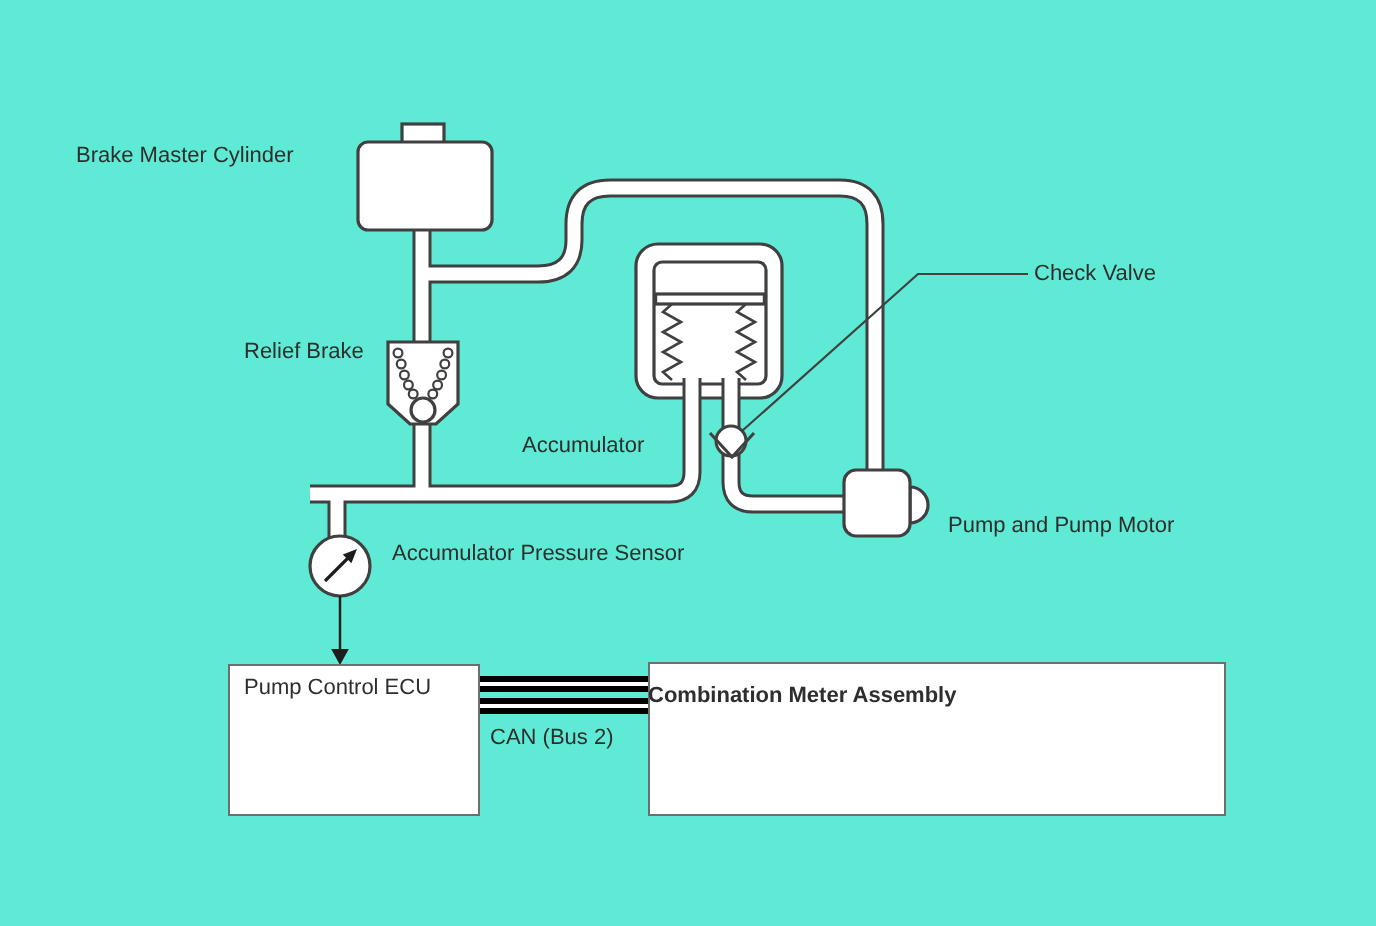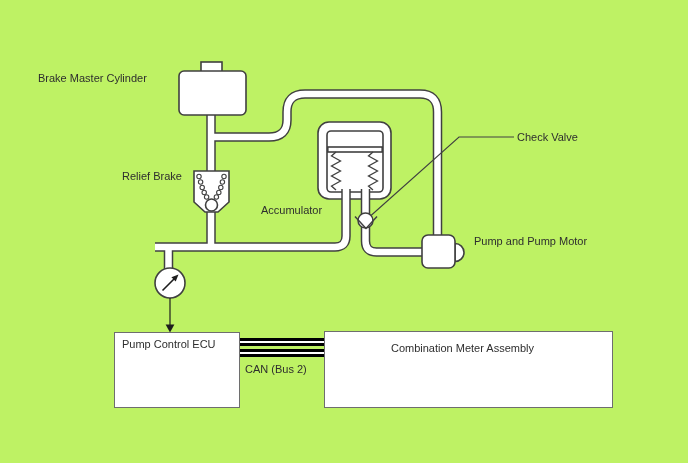--- a/index.html
+++ b/index.html
@@ -1,32 +1,32 @@
 <!DOCTYPE html>
 <html><head>
 <meta charset="utf-8">
 <style>
   html,body{margin:0;padding:0;background:#ffffff;}
   #stage{
-    position:relative;width:688px;height:463px;background:#bef264;
+    position:relative;width:688px;height:463px;background:#5eead4;
     font-family:"Liberation Sans", sans-serif;color:#2e2e2e;overflow:hidden;
   }
   #pipework{position:absolute;left:0;top:0;}
   .lbl{position:absolute;font-size:11px;line-height:14px;color:#2e2e2e;white-space:nowrap;}
   .box{position:absolute;border:1px solid #6e6e6e;background:#ffffff;box-sizing:border-box;}
   #ecu-box{left:114px;top:332px;width:126px;height:76px;}
   #meter-box{left:324px;top:331px;width:289px;height:77px;}
   #ecu-label{left:122px;top:337px;}
-  #meter-label{left:324px;top:341px;width:277px;text-align:center;}
+  #meter-label{left:324px;top:341px;width:277px;text-align:left;font-weight:bold;}
   #can-label{left:245px;top:362px;}
   #reservoir-label{left:38px;top:71px;}
   #relief-label{left:122px;top:169px;}
-  #accumulator-label{left:261px;top:203px;}
+  #accumulator-label{left:261px;top:216px;}
   #checkvalve-label{left:517px;top:130px;text-align:center;}
-  #pump-label{left:474px;top:234px;}
+  #pump-label{left:474px;top:256px;}
   #sensor-label{left:196px;top:270px;}
   .can-pair{position:absolute;left:240px;width:84px;height:8px;
     background:linear-gradient(to bottom,#000 0 3px,#fff 3px 5px,#000 5px 8px);}
   #can-pair-1{top:338px;}
   #can-pair-2{top:349px;}
 </style>
 </head>
 <body>
 
 <div id="stage">
@@ -107,17 +107,18 @@
   <div id="can-pair-1" class="can-pair"></div>
   <div id="can-pair-2" class="can-pair"></div>
 
   <div id="reservoir-label" class="lbl">
     <div>Brake Master Cylinder</div>
   </div>
   <div id="relief-label" class="lbl">Relief Brake</div>
   <div id="accumulator-label" class="lbl">Accumulator</div>
   <div id="checkvalve-label" class="lbl">Check Valve</div>
   <div id="pump-label" class="lbl">Pump and Pump Motor</div>
+  <div id="sensor-label" class="lbl">Accumulator Pressure Sensor</div>
   <div id="ecu-label" class="lbl">Pump Control ECU</div>
   <div id="can-label" class="lbl">CAN (Bus 2)</div>
   <div id="meter-label" class="lbl">Combination Meter Assembly</div>
 
 </div>
 
 </body></html>

